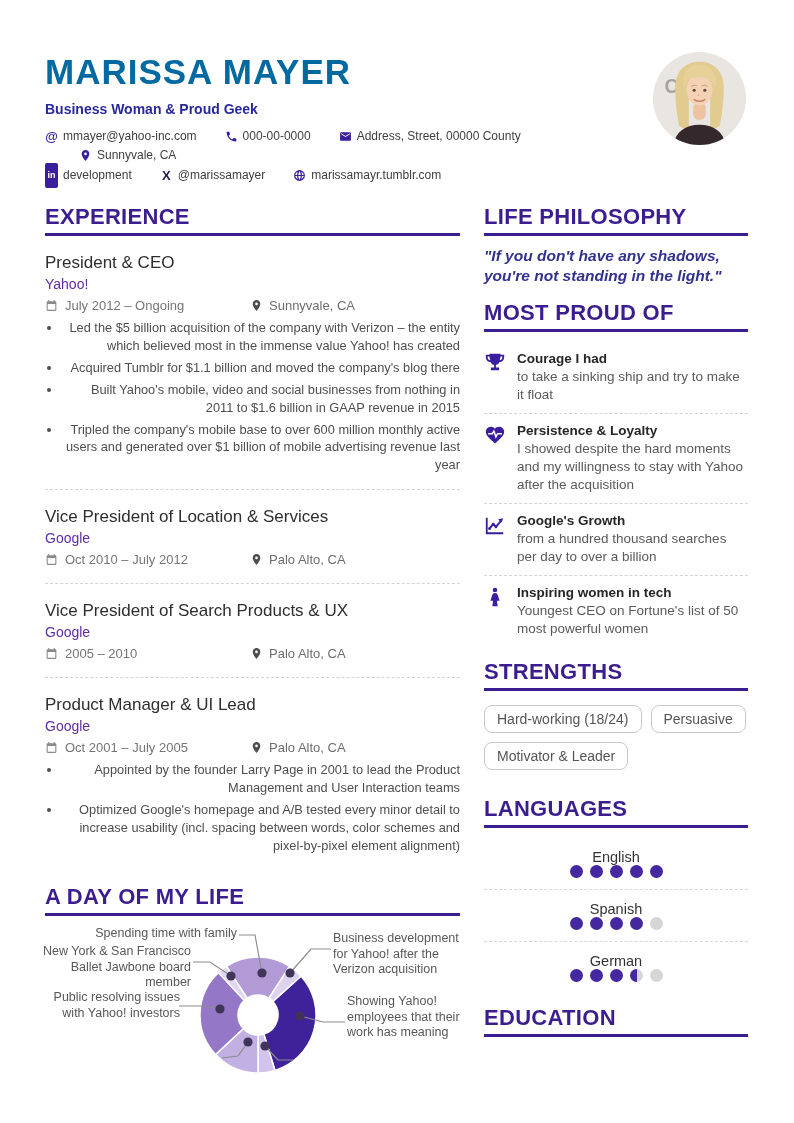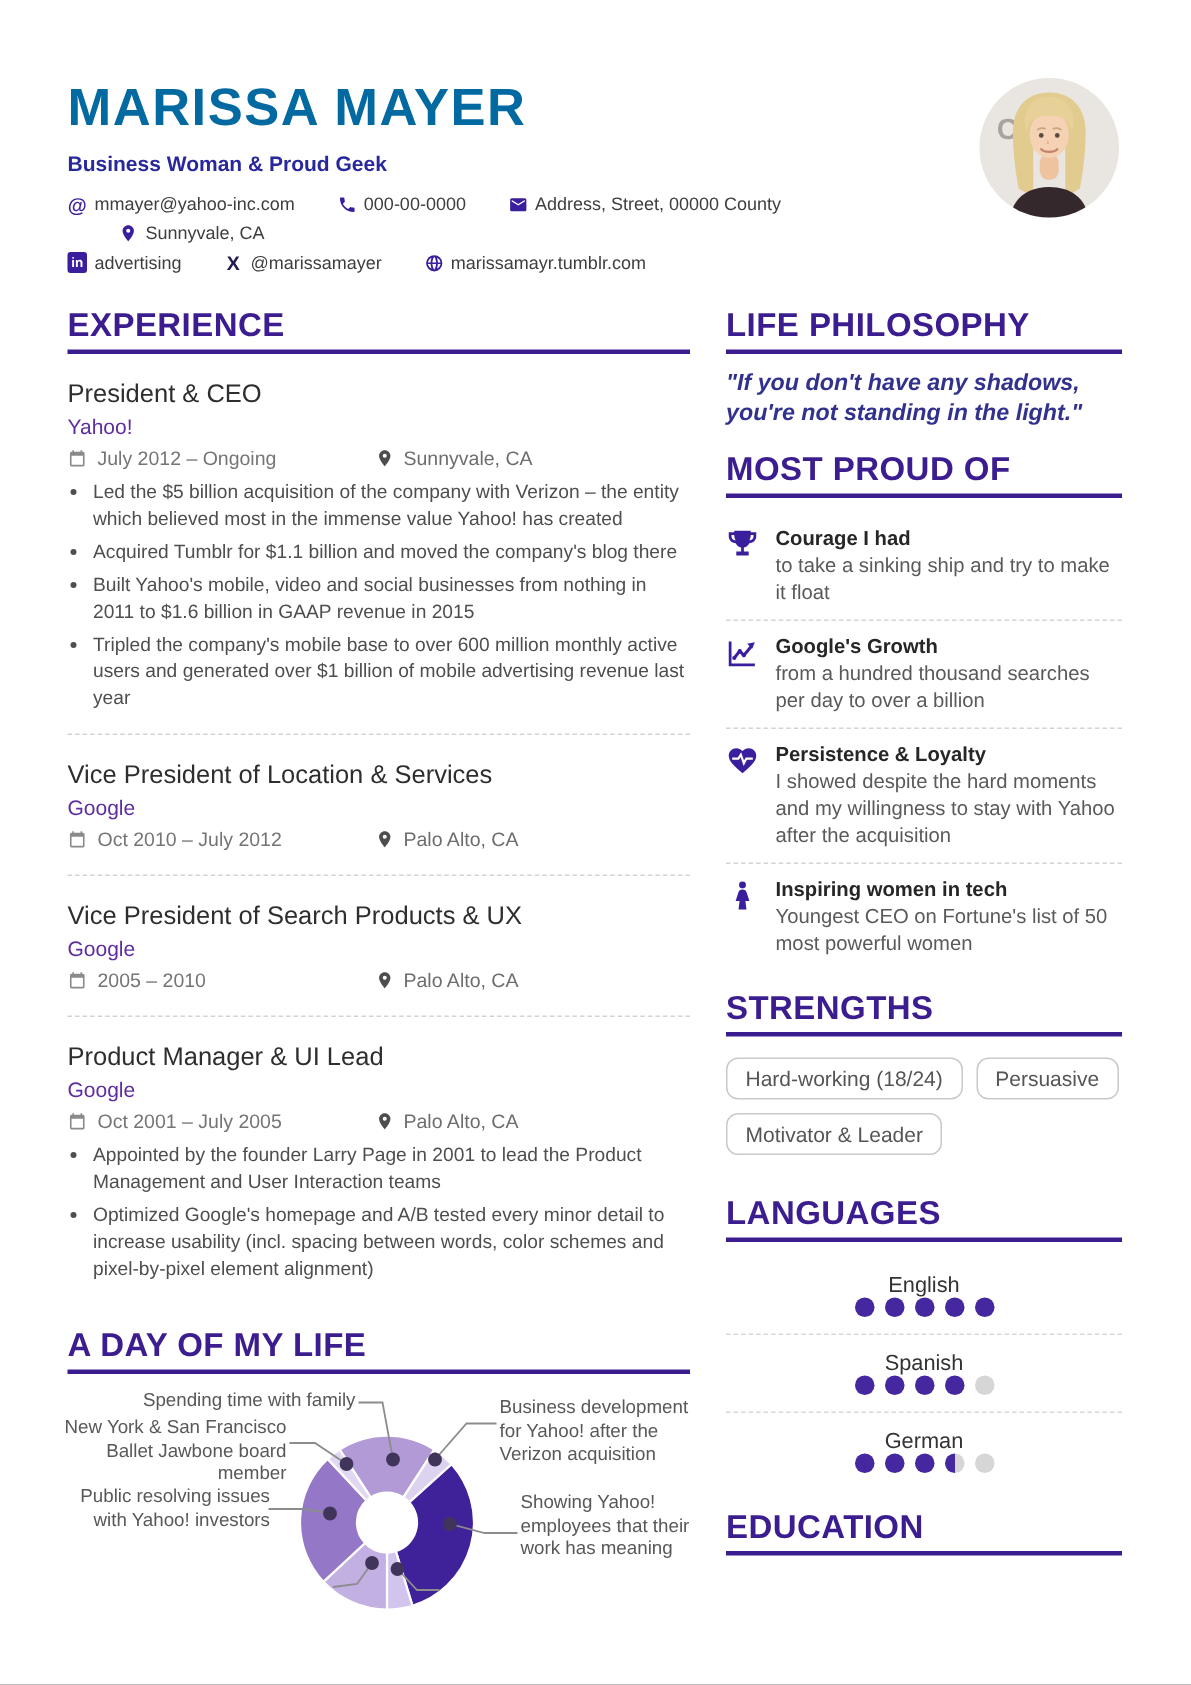--- a/index.html
+++ b/index.html
@@ -9,21 +9,21 @@
   header{display:flex;justify-content:space-between;align-items:flex-start;padding:52px 44px 0 45px;}
   .h-left{flex:1;}
   h1{margin:0 0 9px;font-size:35px;font-weight:800;letter-spacing:1px;color:#0369a1;}
   .subtitle{font-size:14px;font-weight:700;color:#28289c;margin-bottom:12px;}
   .contact-row{display:flex;flex-wrap:wrap;column-gap:28px;row-gap:5px;font-size:12px;color:#3e3e3e;
                margin-bottom:6px;align-items:center;}
   .contact-item{display:flex;align-items:center;gap:5px;white-space:nowrap;}
   .cicn{color:#3a1e9e;width:13px;height:13px;display:inline-flex;align-items:center;justify-content:center;
         font-weight:800;font-size:13px;line-height:1;}
   .cicn svg{width:13px;height:13px;}
-  .li-badge{display:inline-flex;width:13px;height:14px;background:#3a1e9e;color:#fff;font-size:9px;
+  .li-badge{display:inline-flex;width:13px;height:25px;background:#3a1e9e;color:#fff;font-size:9px;
             font-weight:700;border-radius:2px;align-items:center;justify-content:center;}
   .x-badge{font-weight:900;color:#1f1b4e;font-size:13px;}
   .push-right{margin-left:34px;}
   .avatar{width:97px;height:97px;flex-shrink:0;margin:-2px 2px 0 10px;}
   
   .columns{display:flex;gap:24px;padding:0 44px 0 45px;margin-top:16px;}
   .col-left{width:415px;flex-shrink:0;}
   .col-right{width:264px;flex-shrink:0;}
   h2.sec{font-size:22px;font-weight:800;color:#3b1d8f;border-bottom:3px solid #3b1d8f;
          padding-bottom:3px;margin:0 0 10px;letter-spacing:.3px;}
@@ -32,21 +32,21 @@
   .job:not(:last-child){border-bottom:1px dashed #d4d4d4;margin-bottom:10px;}
   .job-title{font-size:17px;color:#2e2e2e;font-weight:400;margin:2px 0 3px;}
   .job-company{font-size:14px;font-weight:400;color:#5e2da0;margin-bottom:6px;}
   .job-meta{display:flex;font-size:13px;color:#757575;margin-bottom:5px;align-items:center;}
   .meta-date{width:205px;display:flex;gap:7px;align-items:center;}
   .meta-loc{display:flex;gap:6px;align-items:center;color:#6d6d6d;}
   .gicn{width:13px;height:13px;display:inline-flex;color:#8a8a8a;}
   .gicn svg{width:13px;height:13px;}
   .dicn{color:#4d4d4d;}
   ul.bullets{margin:6px 0 0;padding-left:17px;color:#4e4e4e;font-size:12.8px;line-height:1.4;}
-  ul.bullets li{margin-bottom:4px;}
+  ul.bullets li{margin-bottom:4px;text-align:right;}
   
   .day-section{margin-top:14px;}
   .day-section h2.sec{margin-bottom:2px;}
   #day-chart{position:relative;width:420px;height:172px;}
   #day-chart svg.donut{position:absolute;left:0;top:0;}
   .chart-label{position:absolute;font-size:12.5px;color:#58585a;line-height:1.26;}
   .dl0{right:228px;top:8px;width:190px;text-align:right;}
   .dl1{left:288px;top:13px;width:130px;text-align:left;}
   .dl2{left:302px;top:76px;width:126px;text-align:left;}
   .dl5{right:285px;top:72px;width:135px;text-align:right;}
@@ -110,21 +110,21 @@
                 </svg>
               </span>
               <span>Sunnyvale, CA</span>
             </span>
           </div>
           <div class="contact-row">
             <span class="contact-item">
               <span class="cicn">
                 <span class="li-badge">in</span>
               </span>
-              <span>advertising</span>
+              <span>development</span>
             </span>
             <span class="contact-item">
               <span class="cicn">
                 <span class="x-badge">X</span>
               </span>
               <span>@marissamayer</span>
             </span>
             <span class="contact-item">
               <span class="cicn">
                 <svg viewBox="0 0 24 24">
@@ -316,44 +316,44 @@
               <span class="proud-icon"><svg viewBox="0 0 24 24">
                   <path fill="currentColor" d="M6 2h12v1h4v3c0 2.8-2.2 5-5 5h-.1c-.7 1.6-2 2.8-3.9 3.2V17h3.5v3h-9v-3H11v-2.8c-1.9-.4-3.2-1.6-3.9-3.2H7C4.2 11 2 8.8 2 6V3h4V2zM4 5v1c0 1.7 1.3 3 3 3-.6-1.2-1-2.6-1-4H4zm16 1V5h-2c0 1.4-.4 2.8-1 4 1.7 0 3-1.3 3-3z"></path>
                 </svg></span>
               <div>
                 <div class="proud-title">Courage I had</div>
                 <div class="proud-text">to take a sinking ship and try to make it float</div>
               </div>
             </div>
             <div class="proud-item">
               <span class="proud-icon"><svg viewBox="0 0 24 24">
+                  <path fill="currentColor" d="M12 21.35l-1.45-1.32C5.4 15.36 2 12.28 2 8.5 2 5.42 4.42 3 7.5 3c1.74 0 3.41.81 4.5 2.09C13.09 3.81 14.76 3 16.5 3 19.58 3 22 5.42 22 8.5c0 3.78-3.4 6.86-8.55 11.54L12 21.35z"></path>
+                  <polyline points="4.5,10.6 9,10.6 10.8,7.8 13,14 14.8,10.6 19.5,10.6" fill="none" stroke="#ffffff" stroke-width="1.6"></polyline>
+                </svg></span>
+              <div>
+                <div class="proud-title">Persistence &amp; Loyalty</div>
+                <div class="proud-text">I showed despite the hard moments and my willingness to stay with Yahoo after the acquisition</div>
+              </div>
+            </div>
+            <div class="proud-item">
+              <span class="proud-icon"><svg viewBox="0 0 24 24">
                   <path fill="none" stroke="currentColor" stroke-width="2" d="M3 4v17h18"></path>
                   <polyline fill="none" stroke="currentColor" stroke-width="2.2" points="6,16 10,11 13,14 18.5,7.5"></polyline>
                   <path fill="currentColor" d="M21 4.6l-5.6 1 3.6 3.6z"></path>
                   <circle cx="6" cy="16" r="1.5" fill="currentColor"></circle>
                   <circle cx="10" cy="11" r="1.5" fill="currentColor"></circle>
                   <circle cx="13" cy="14" r="1.5" fill="currentColor"></circle>
                 </svg></span>
               <div>
                 <div class="proud-title">Google's Growth</div>
                 <div class="proud-text">from a hundred thousand searches per day to over a billion</div>
               </div>
             </div>
             <div class="proud-item">
               <span class="proud-icon"><svg viewBox="0 0 24 24">
-                  <path fill="currentColor" d="M12 21.35l-1.45-1.32C5.4 15.36 2 12.28 2 8.5 2 5.42 4.42 3 7.5 3c1.74 0 3.41.81 4.5 2.09C13.09 3.81 14.76 3 16.5 3 19.58 3 22 5.42 22 8.5c0 3.78-3.4 6.86-8.55 11.54L12 21.35z"></path>
-                  <polyline points="4.5,10.6 9,10.6 10.8,7.8 13,14 14.8,10.6 19.5,10.6" fill="none" stroke="#ffffff" stroke-width="1.6"></polyline>
-                </svg></span>
-              <div>
-                <div class="proud-title">Persistence &amp; Loyalty</div>
-                <div class="proud-text">I showed despite the hard moments and my willingness to stay with Yahoo after the acquisition</div>
-              </div>
-            </div>
-            <div class="proud-item">
-              <span class="proud-icon"><svg viewBox="0 0 24 24">
                   <circle cx="12" cy="4.3" r="2.5" fill="currentColor"></circle>
                   <path fill="currentColor" d="M12 7.6c-1.7 0-2.6.9-3 2.3L7 16h2.9l-.8 6.2h5.8L14.1 16H17l-2-6.1c-.4-1.4-1.3-2.3-3-2.3z"></path>
                 </svg></span>
               <div>
                 <div class="proud-title">Inspiring women in tech</div>
                 <div class="proud-text">Youngest CEO on Fortune's list of 50 most powerful women</div>
               </div>
             </div>
           </div>
       </section>

